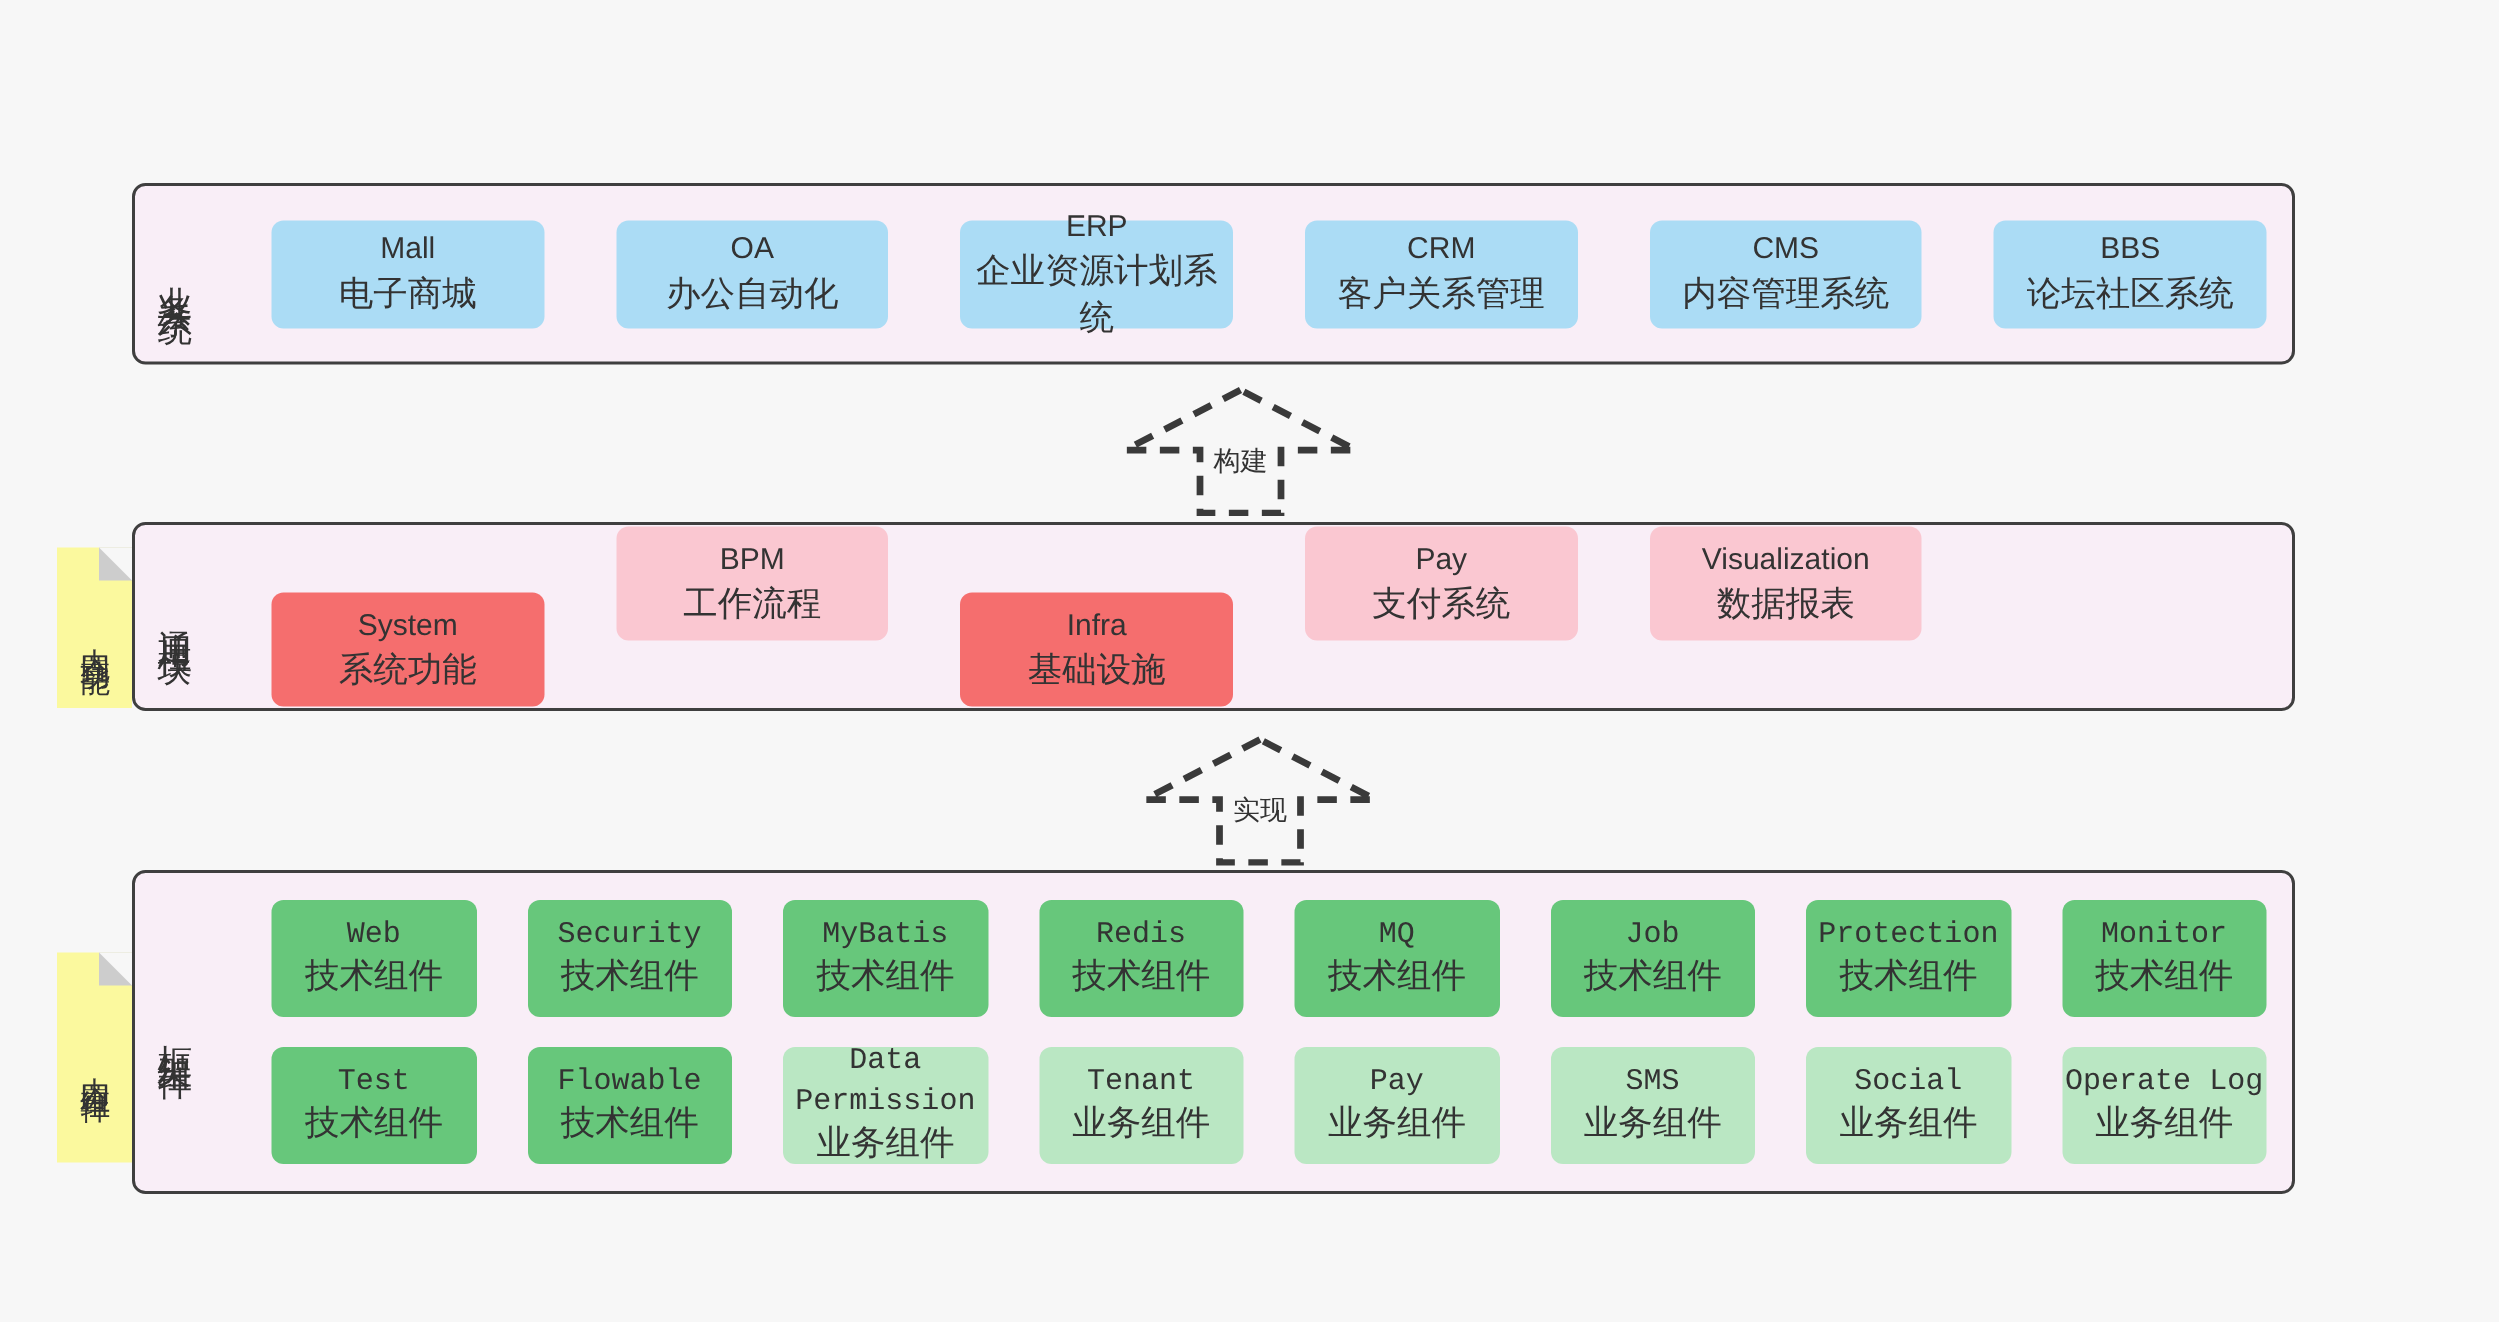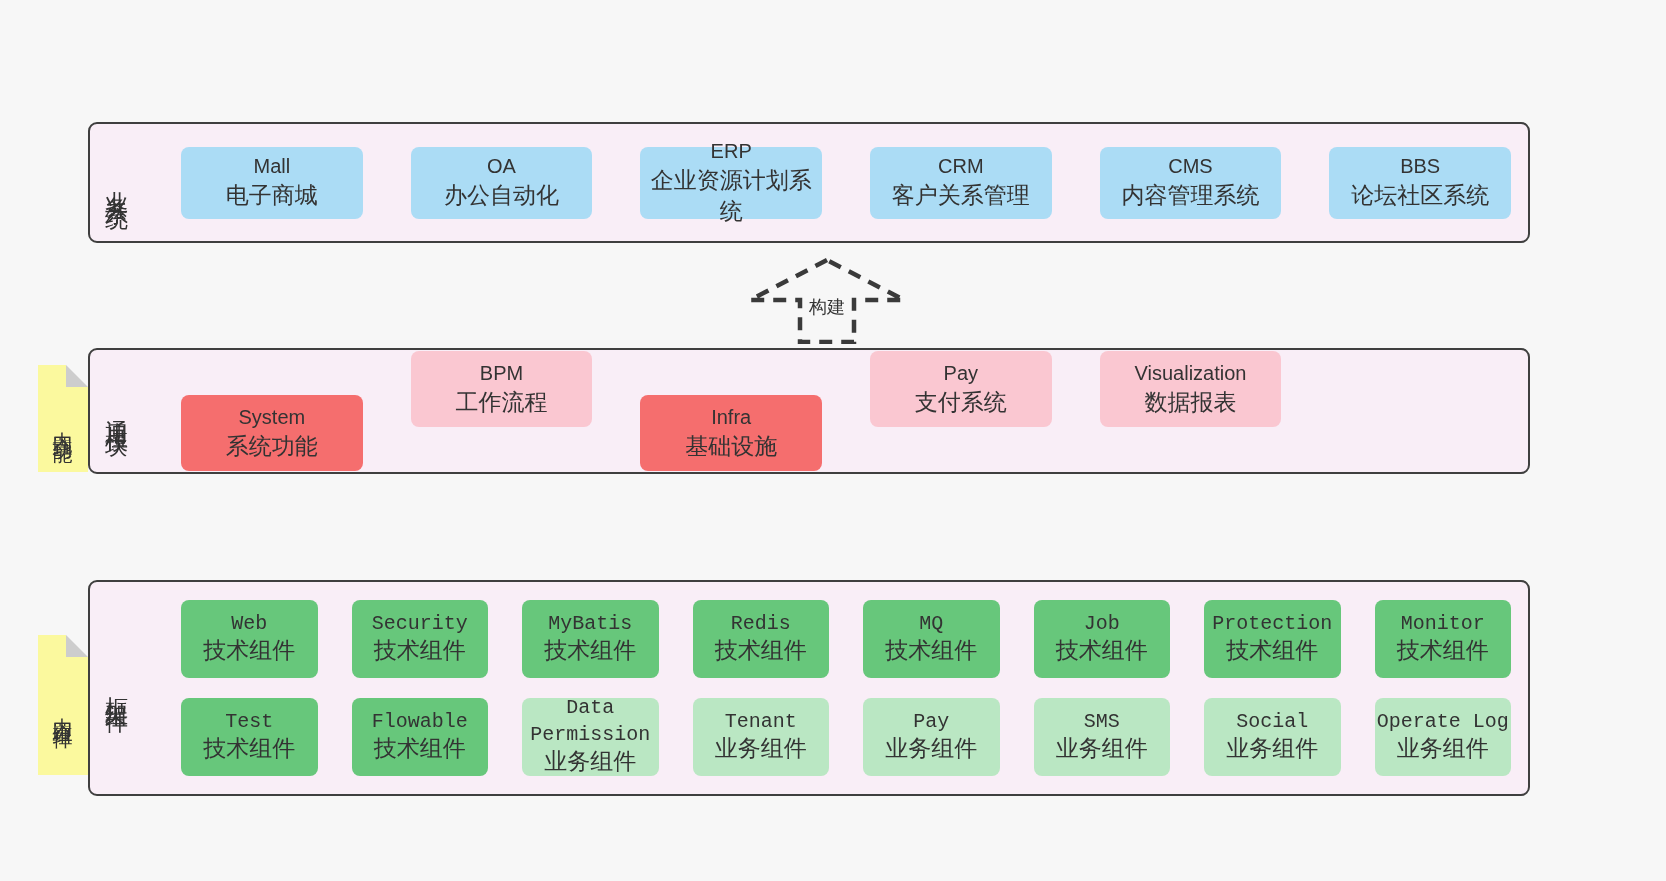--- a/index.html
+++ b/index.html
@@ -116,20 +116,26 @@
         <div class="box-title">Pay</div>
         <div class="box-sub">支付系统</div>
       </div>
       <div class="box pink">
         <div class="box-title">Visualization</div>
         <div class="box-sub">数据报表</div>
       </div>
     </div>
   </div>
 
+  <div class="arrow" id="arrow-implement">
+    <svg viewBox="0 0 170 88">
+      <path d="M85 4 L8 44 L58 44 L58 86 L112 86 L112 44 L162 44 Z"></path>
+    </svg>
+    <span class="arrow-label">实现</span>
+  </div>
 
   <div class="note" id="note-framework">
     <span class="note-text">内置组件</span>
   </div>
 
   <div class="band" id="band-framework">
     <div class="band-label">框架组件</div>
     <div class="band-grid cols8">
       <div class="box gdark">
         <div class="box-title">Web</div>

